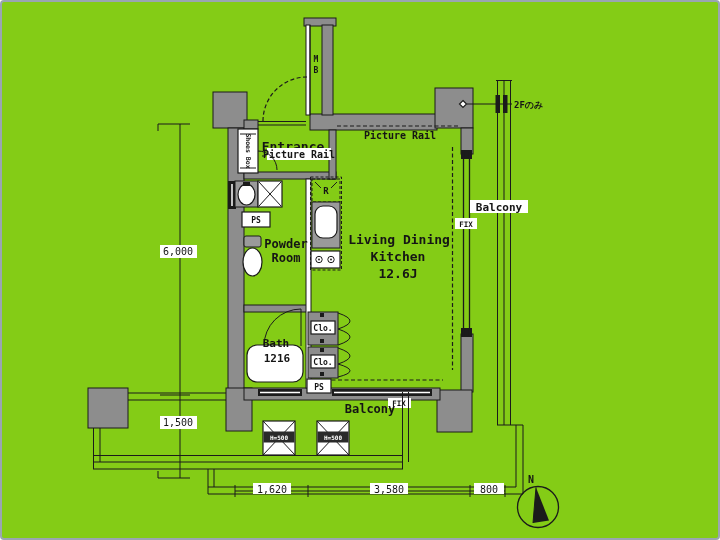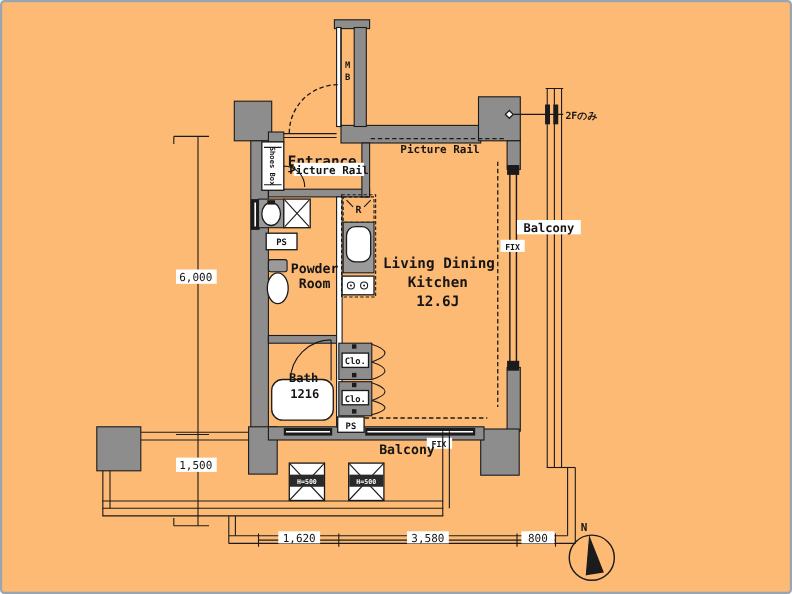--- a/index.html
+++ b/index.html
@@ -1,16 +1,16 @@
 <!DOCTYPE html>
 <html><head>
 <meta charset="utf-8">
 <style>
   html,body{margin:0;padding:0;background:#fff;}
-  .frame{position:relative;width:716px;height:536px;border:2px solid #9aa5b2;border-radius:4px;background:#fdba74;overflow:hidden;}
+  .frame{position:relative;width:716px;height:536px;border:2px solid #9aa5b2;border-radius:4px;background:#84cc16;overflow:hidden;}
   svg{display:block;}
   
   .ln{stroke:#1b1b1b;stroke-width:1;fill:none;}
   .ln13{stroke:#1b1b1b;stroke-width:1.3;fill:none;}
   .dash{stroke:#1b1b1b;stroke-width:1.2;fill:none;stroke-dasharray:4 2.5;}
   .dashf{stroke:#1b1b1b;stroke-width:1;fill:none;stroke-dasharray:3 2;}
   .wall{fill:#8d8d8d;stroke:#1b1b1b;stroke-width:1;}
   .wallw{fill:#ffffff;stroke:#1b1b1b;stroke-width:1;}
   .fixt{fill:#9a9a9a;stroke:#1b1b1b;stroke-width:1;}
   .white{fill:#ffffff;stroke:#1b1b1b;stroke-width:1.2;}

